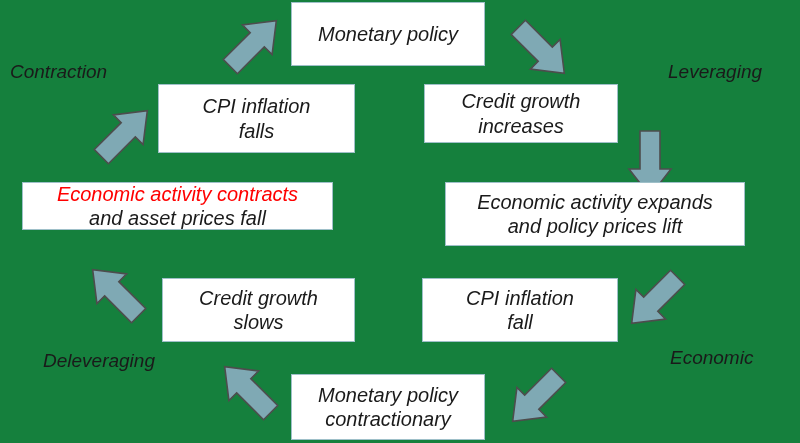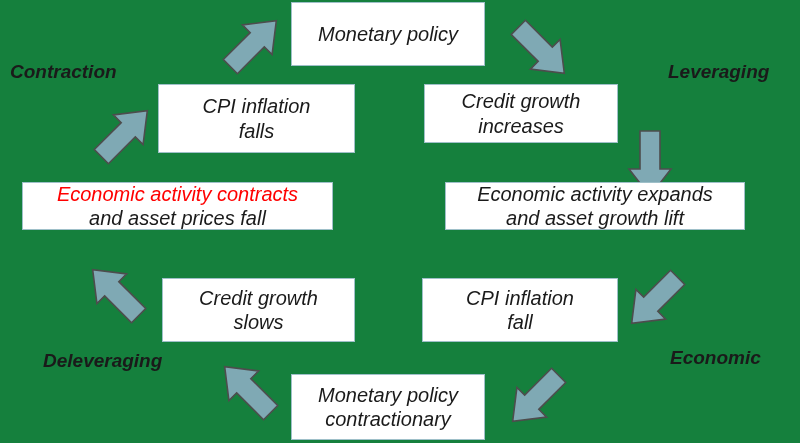--- a/index.html
+++ b/index.html
@@ -29,21 +29,21 @@
     font-size: 20px;
     line-height: 1.22;
     color: #1a1a1a;
     letter-spacing: 0px;
   }
   .node-line { display: block; white-space: nowrap; }
   .line-red { color: #ff0000; }
   .phase-label {
     position: absolute;
     font-family: "Liberation Sans", sans-serif;
-    font-weight: bold;
+    font-weight: normal;
     font-style: italic;
     font-size: 19px;
     color: #1a1a1a;
     white-space: nowrap;
   }
   .arrow-layer {
     position: absolute;
     left: 0;
     top: 0;
     width: 800px;
@@ -76,23 +76,23 @@
   </svg>
 
   <div id="nodes-group">
       <div class="node-box" style="left: 291px; top: 2px; width: 194px; height: 64px;">
         <span class="node-line">Monetary policy</span>
       </div>
       <div class="node-box" style="left: 424px; top: 84px; width: 194px; height: 59px;">
         <span class="node-line">Credit growth</span>
         <span class="node-line">increases</span>
       </div>
-      <div class="node-box" style="left: 445px; top: 182px; width: 300px; height: 48px;">
+      <div class="node-box" style="left: 445px; top: 182px; width: 300px; height: 64px;">
         <span class="node-line">Economic activity expands</span>
-        <span class="node-line">and asset growth lift</span>
+        <span class="node-line">and policy prices lift</span>
       </div>
       <div class="node-box" style="left: 422px; top: 278px; width: 196px; height: 64px;">
         <span class="node-line">CPI inflation</span>
         <span class="node-line">fall</span>
       </div>
       <div class="node-box" style="left: 291px; top: 374px; width: 194px; height: 66px;">
         <span class="node-line">Monetary policy</span>
         <span class="node-line">contractionary</span>
       </div>
       <div class="node-box" style="left: 162px; top: 278px; width: 193px; height: 64px;">

